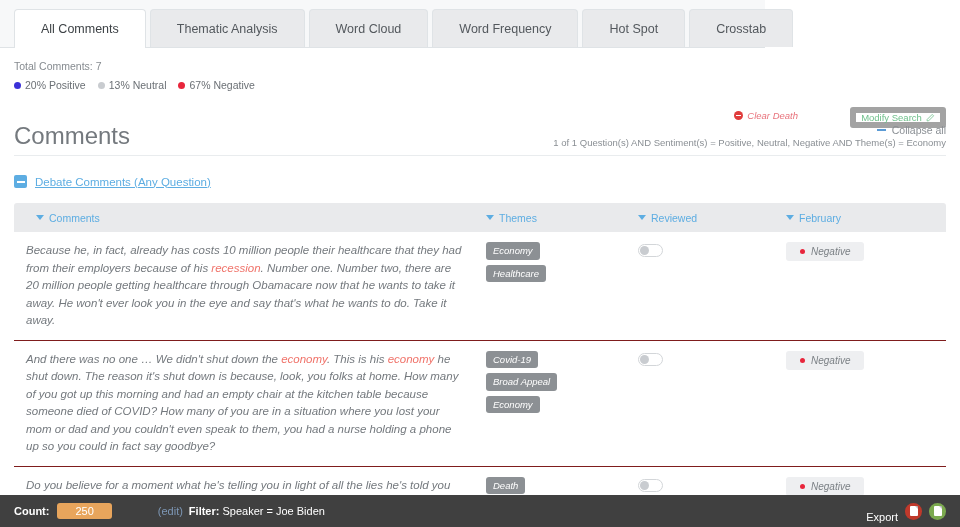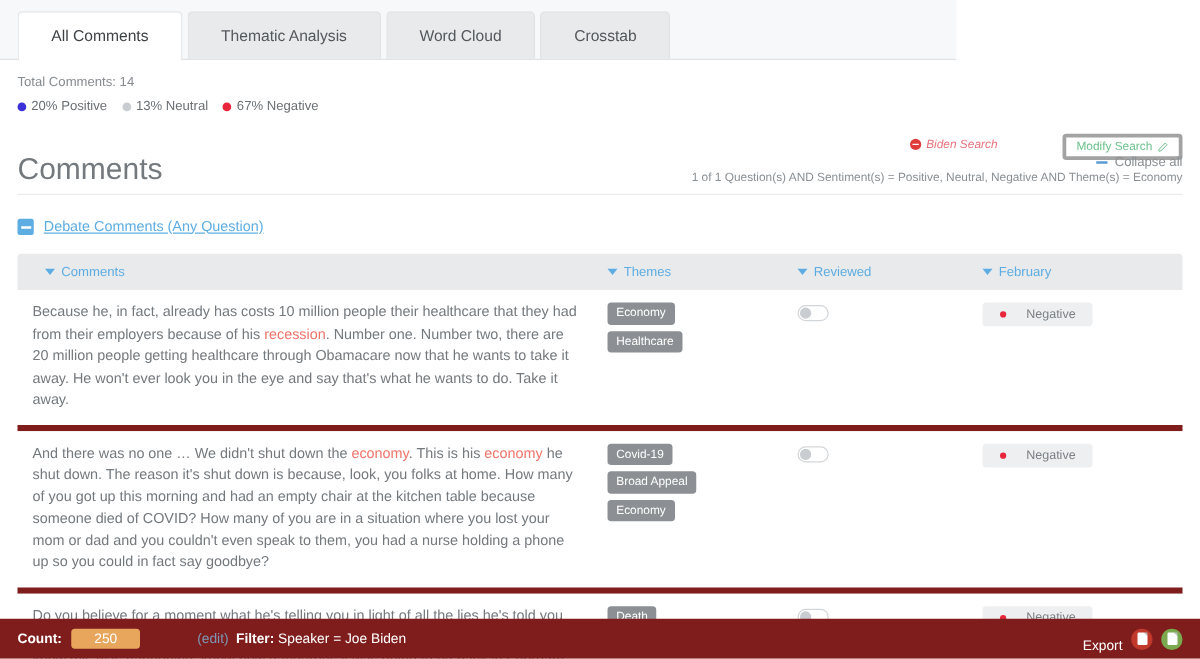--- a/index.html
+++ b/index.html
@@ -60,21 +60,21 @@
     width: 9px; height: 9px; border-radius: 50%;
     background: #e03c3c; position: relative; display: inline-block;
   }
   .minus-circle::after {
     content: ""; position: absolute; left: 1.8px; top: 3.8px;
     width: 5.4px; height: 1.4px; background: #fff;
   }
   .modify-search {
     position: absolute; right: 14px; top: 59px;
     width: 96px; height: 21px;
-    border: 3px solid #a3a3a3; border-radius: 3px;
+    border: 6px solid #a3a3a3; border-radius: 3px;
     background: #fff; color: #6ec08b;
     font-size: 9.5px; display: flex; align-items: center; justify-content: center;
     gap: 4px; cursor: pointer;
   }
   .filter-line {
     position: absolute; right: 14px; top: 89px;
     font-size: 9.5px; color: #8a8f94; white-space: nowrap;
   }
   .strip-sep { position: absolute; top: 107px; left: 14px; width: 932px; height: 1px; background: #e9ecee; }
 
@@ -122,22 +122,23 @@
     border-left: 4px solid transparent; border-right: 4px solid transparent;
     border-top: 5px solid #5dade2; display: inline-block;
   }
   .col-comments { width: 472px; padding-left: 22px; }
   .col-themes   { width: 152px; }
   .col-reviewed { width: 148px; }
   .col-sentiment{ width: 160px; }
 
   .row {
     display: flex; background: #fff;
-    border-bottom: 5px solid #7f1d1d;
+    border-bottom: 1px solid #7f1d1d;
     padding: 10px 0 10px 0;
+    font-style: italic;
   }
   .cell-comment {
     width: 472px; padding: 0 24px 0 12px;
     font-size: 11.5px; line-height: 17.5px; color: #74797e;
   }
   .hl { color: #f0736a; }
   .cell-themes { width: 152px; display: flex; flex-direction: column; align-items: flex-start; gap: 5px; }
   .tag {
     background: #8c9094; color: #fff;
     font-size: 9.5px; line-height: 1;
@@ -150,28 +151,28 @@
     position: relative; cursor: pointer; margin-top: 2px;
   }
   .toggle::after {
     content: ""; position: absolute; left: 1px; top: 1px;
     width: 9px; height: 9px; border-radius: 50%; background: #c9ccd0;
   }
   .cell-sentiment { width: 160px; display: flex; align-items: flex-start; }
   .badge {
     background: #eeeff1; border-radius: 3px;
     font-size: 10px; color: #7b8085;
-    padding: 4px 14px; display: flex; align-items: center; gap: 16px;
+    padding: 4px 14px; display: flex; align-items: center; gap: 6px;
   }
   .badge .dot-neg { width: 5px; height: 5px; border-radius: 50%; background: #e8263c; }
 
   
   .bottombar {
     position: absolute; left: 0; bottom: 0; width: 960px; height: 32px;
-    background: #7f1d1d; display: flex; align-items: center;
+    background: #404040; display: flex; align-items: center;
     padding: 0 14px; color: #fff; font-size: 11px;
   }
   .count-label { font-weight: bold; margin-right: 8px; }
   .count-pill {
     background: #e8a champion; }
   .count-pill {
     background: #e8a55c; color: #fff;
     padding: 2px 18px; border-radius: 3px;
     font-size: 11px; margin-right: 10px;
   }
@@ -195,44 +196,50 @@
       <div class="tab active">
         <span>All Comments</span>
       </div>
       <div class="tab">
         <span>Thematic Analysis</span>
       </div>
       <div class="tab">
         <span>Word Cloud</span>
       </div>
       <div class="tab">
+        <span>Word Frequency</span>
+      </div>
+      <div class="tab">
+        <span>Hot Spot</span>
+      </div>
+      <div class="tab">
         <span>Crosstab</span>
       </div>
     </div>
 
   <div class="summary">
-    <div class="total">Total Comments: 14</div>
+    <div class="total">Total Comments: 7</div>
     <div class="legend" id="legend">
         <span class="item">
           <span class="dot" style="background: rgb(59, 49, 216);"></span>
           <span>20% Positive</span>
         </span>
         <span class="item">
           <span class="dot" style="background: rgb(201, 204, 208);"></span>
           <span>13% Neutral</span>
         </span>
         <span class="item">
           <span class="dot" style="background: rgb(232, 38, 60);"></span>
           <span>67% Negative</span>
         </span>
       </div>
 
     <div class="clear-search">
       <span class="minus-circle"></span>
-      <span>Biden Search</span>
+      <span>Clear Death</span>
     </div>
 
     <div class="modify-search">
       <span>Modify Search</span>
       <svg width="9" height="9" viewBox="0 0 16 16">
         <path d="M2 11.5L11 2.5l2.5 2.5-9 9H2z" fill="none" stroke="#6ec08b" stroke-width="1.4"></path>
       </svg>
     </div>
 
     <div class="filter-line">1 of 1 Question(s) AND Sentiment(s) = Positive, Neutral, Negative AND Theme(s) = Economy</div>

